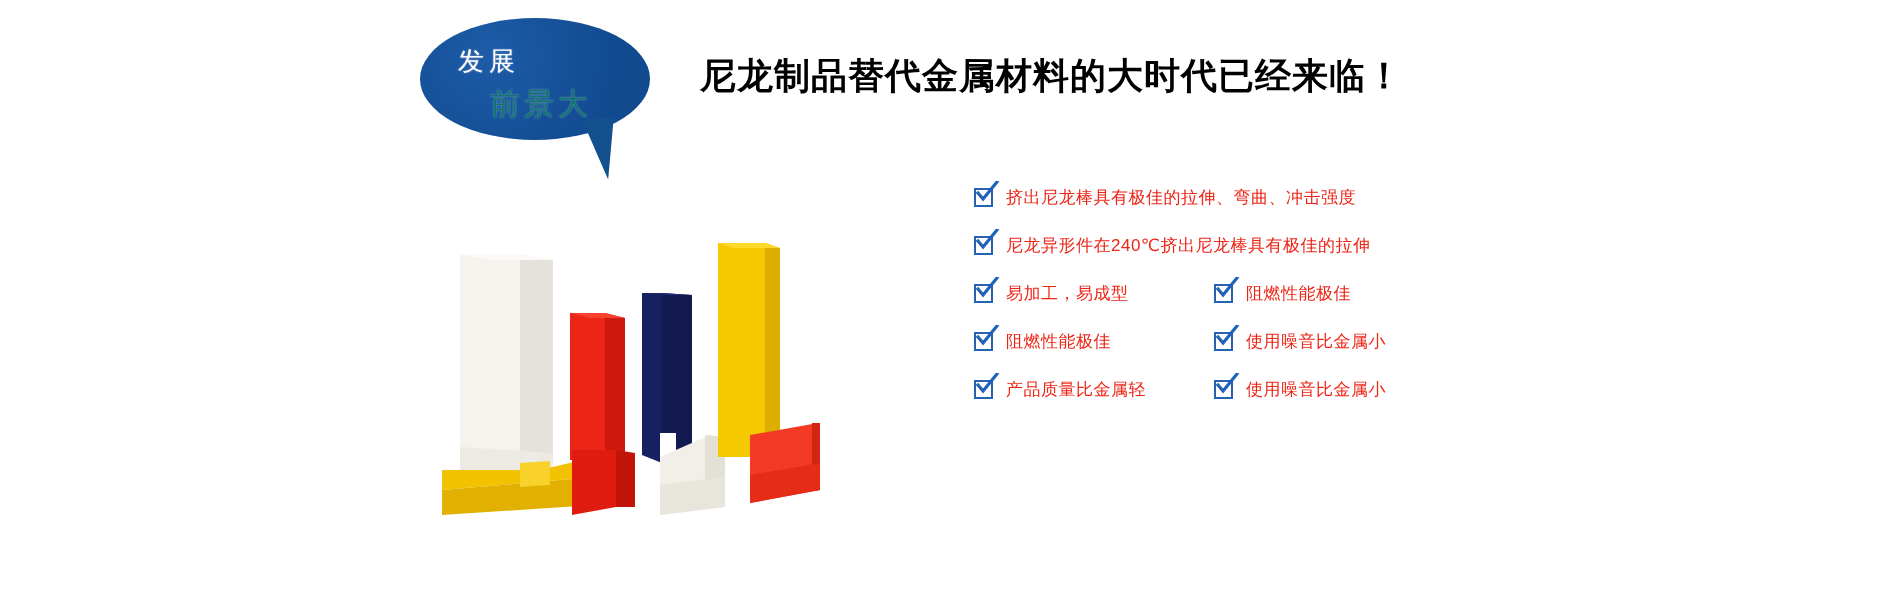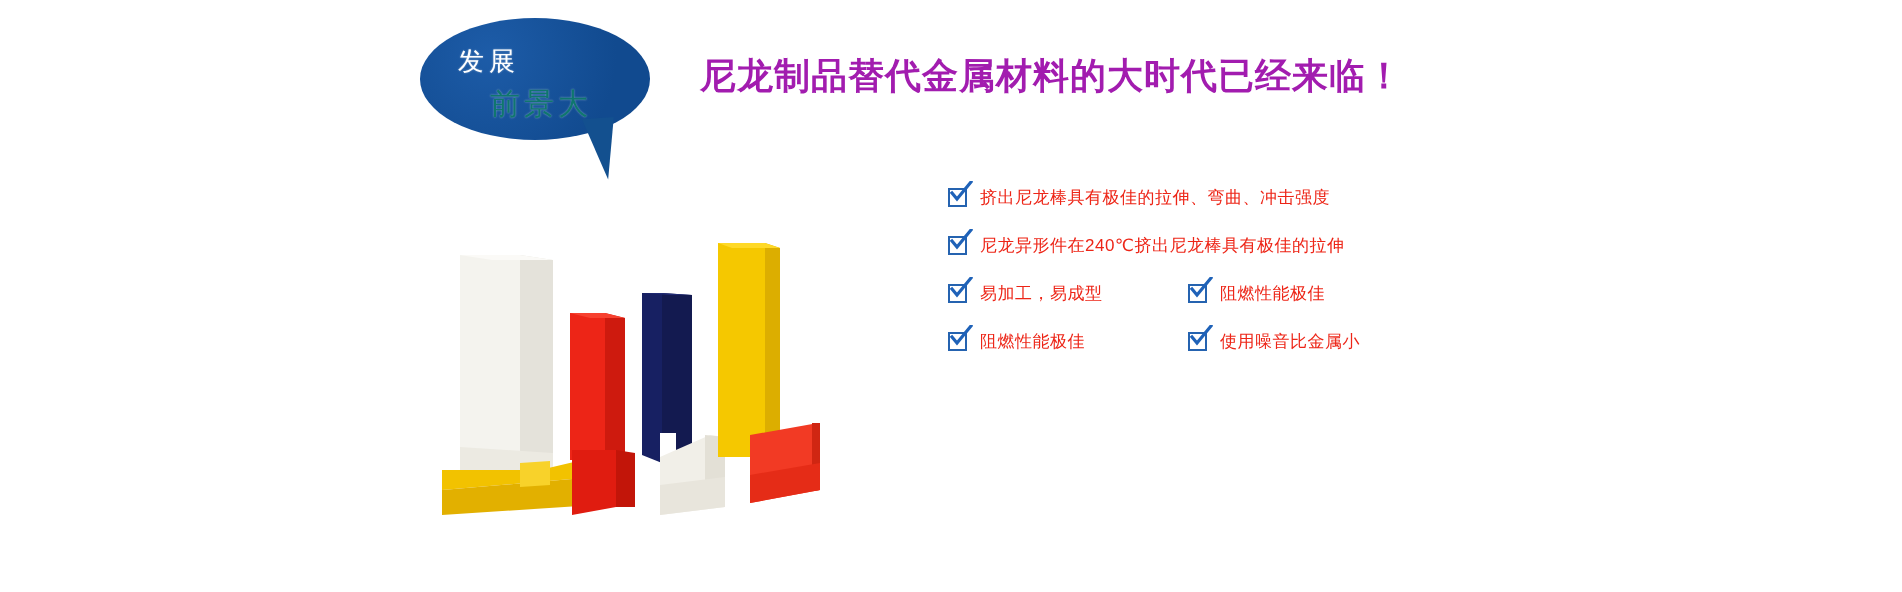--- a/index.html
+++ b/index.html
@@ -28,28 +28,28 @@
   }
   .bubble-txt{position:absolute;left:0;top:0;width:230px;height:122px;}
   .bt1{position:absolute;left:38px;top:26px;color:#ffffff;font-size:26px;letter-spacing:5px;
        text-shadow:0 0 2px rgba(255,255,255,.5);}
   .bt2{position:absolute;left:70px;top:66px;color:#0f766e;font-size:30px;letter-spacing:4px;
        text-shadow:0 0 2px rgba(255,255,255,.5);}
 
   
   .headline{
     position:absolute;left:700px;top:52px;
-    color:#a21caf;font-size:36px;font-weight:bold;letter-spacing:1px;white-space:nowrap;
+    color:#000000;font-size:36px;font-weight:bold;letter-spacing:1px;white-space:nowrap;
   }
 
   
   .photo{position:absolute;left:420px;top:185px;width:430px;height:330px;}
 
   
-  .checklist{position:absolute;left:948px;top:186px;width:700px;text-align:right;}
+  .checklist{position:absolute;left:974px;top:186px;width:700px;text-align:right;}
   .crow{position:relative;height:48px;}
   .citem{position:absolute;display:flex;align-items:center;white-space:nowrap;}
   .citem.col1{left:0;}
   .citem.col2{left:240px;}
   .cbox{
     position:relative;width:15px;height:15px;flex:0 0 15px;
     border:2px solid #2563b0;background:#fff;margin-right:13px;
   }
   .cbox svg{position:absolute;left:-1px;top:-9px;}
   .ctxt{color:#ED2517;font-size:17px;letter-spacing:.5px;}
@@ -179,16 +179,34 @@
       <div class="citem col2">
         <span class="cbox">
           <svg width="24" height="24" viewBox="0 0 24 24">
               <path d="M3 12 L8 18 L22 1" fill="none" stroke="#1f62b8" stroke-width="3.2" stroke-linecap="square"></path>
             </svg>
         </span>
         <span class="ctxt">使用噪音比金属小</span>
       </div>
     </div>
 
+    <div class="crow">
+      <div class="citem col1">
+        <span class="cbox">
+          <svg width="24" height="24" viewBox="0 0 24 24">
+              <path d="M3 12 L8 18 L22 1" fill="none" stroke="#1f62b8" stroke-width="3.2" stroke-linecap="square"></path>
+            </svg>
+        </span>
+        <span class="ctxt">产品质量比金属轻</span>
+      </div>
+      <div class="citem col2">
+        <span class="cbox">
+          <svg width="24" height="24" viewBox="0 0 24 24">
+              <path d="M3 12 L8 18 L22 1" fill="none" stroke="#1f62b8" stroke-width="3.2" stroke-linecap="square"></path>
+            </svg>
+        </span>
+        <span class="ctxt">使用噪音比金属小</span>
+      </div>
+    </div>
 
 
   </div>
 </div>
 
 </body></html>

